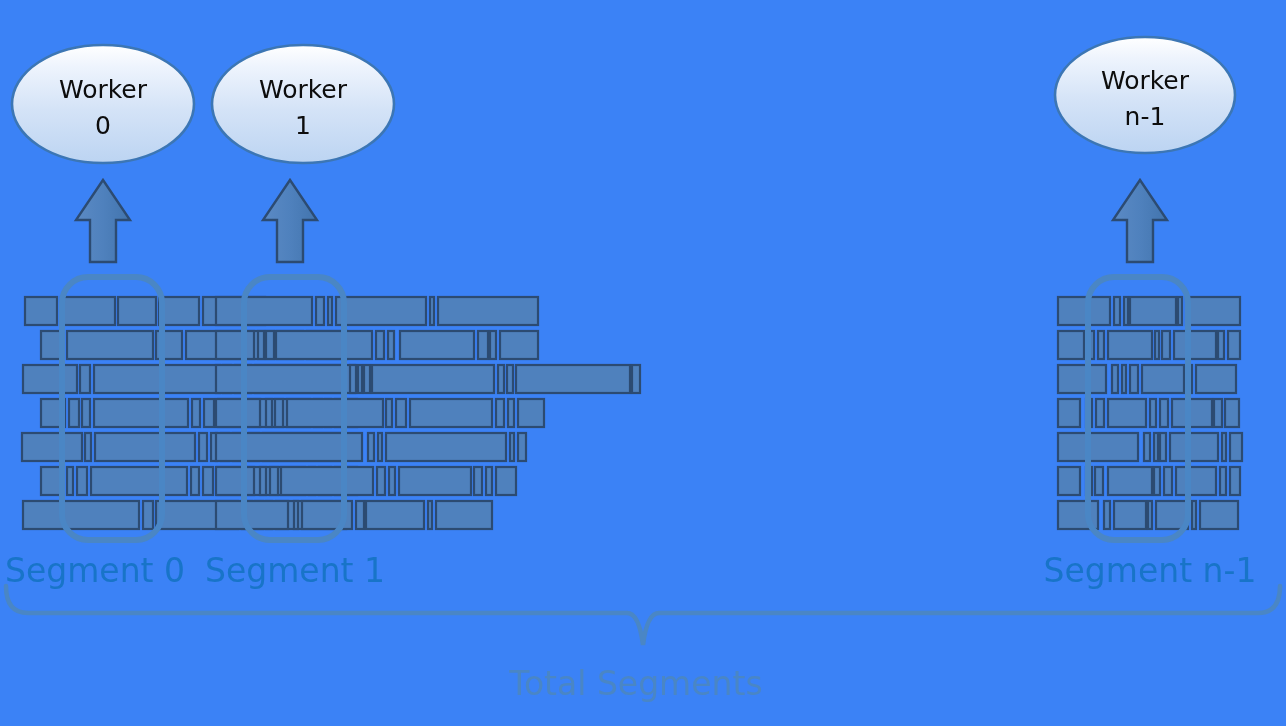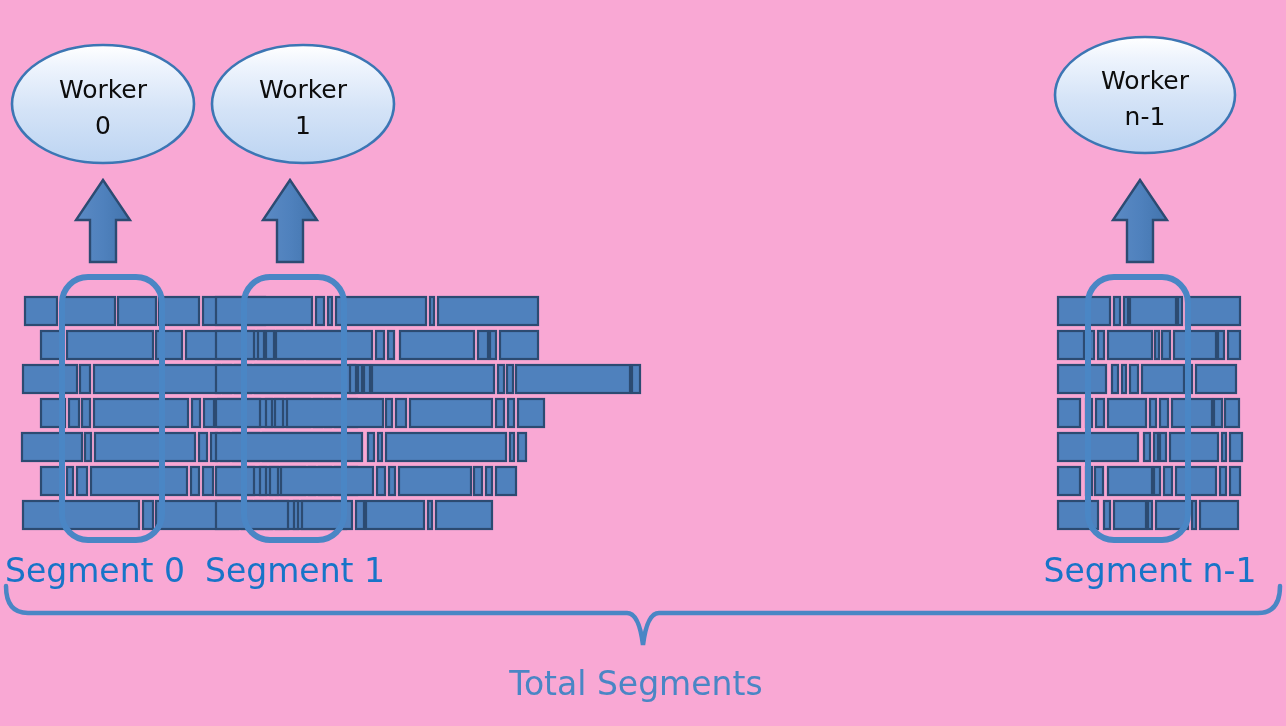--- a/index.html
+++ b/index.html
@@ -7,21 +7,21 @@
     padding: 0;
     background: #000000;
   }
   body {
     font-family: "DejaVu Sans", sans-serif;
   }
   #canvas {
     position: relative;
     width: 1286px;
     height: 726px;
-    background: #f9a8d4;
+    background: #3b82f6;
     overflow: hidden;
   }
   #canvas svg.layer {
     position: absolute;
     left: 0;
     top: 0;
     width: 1286px;
     height: 726px;
   }
   .worker-label {

